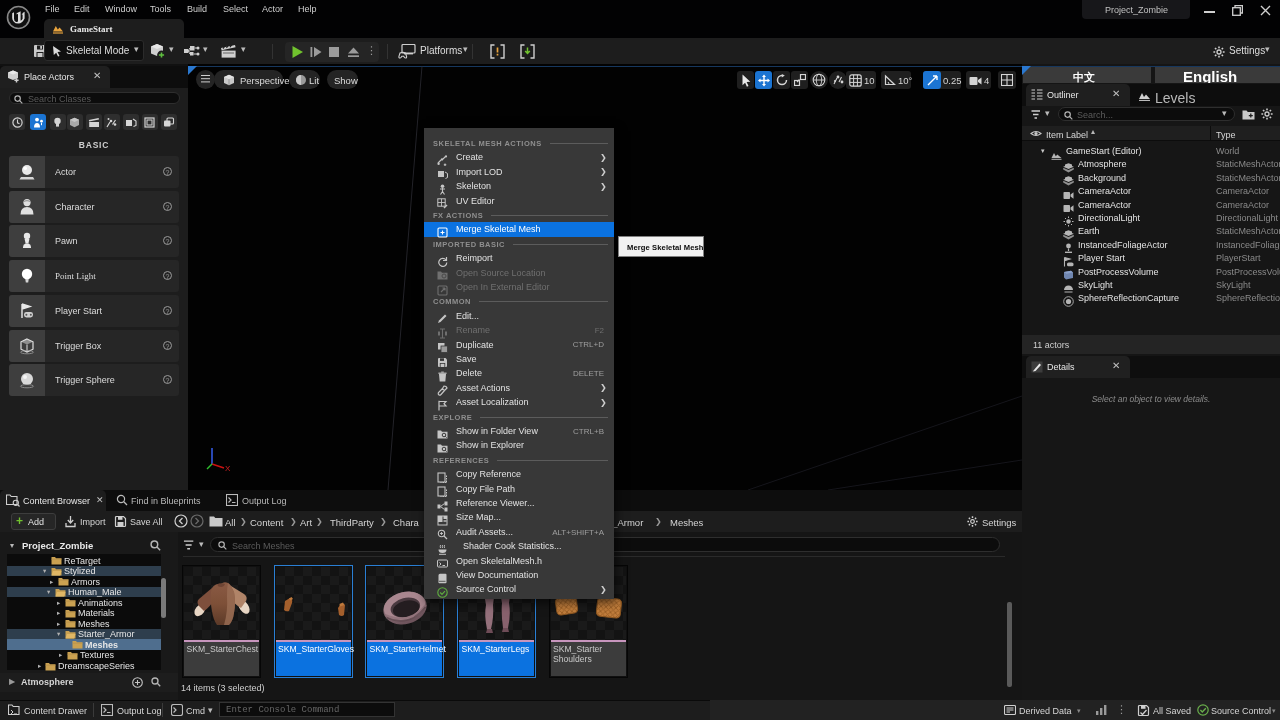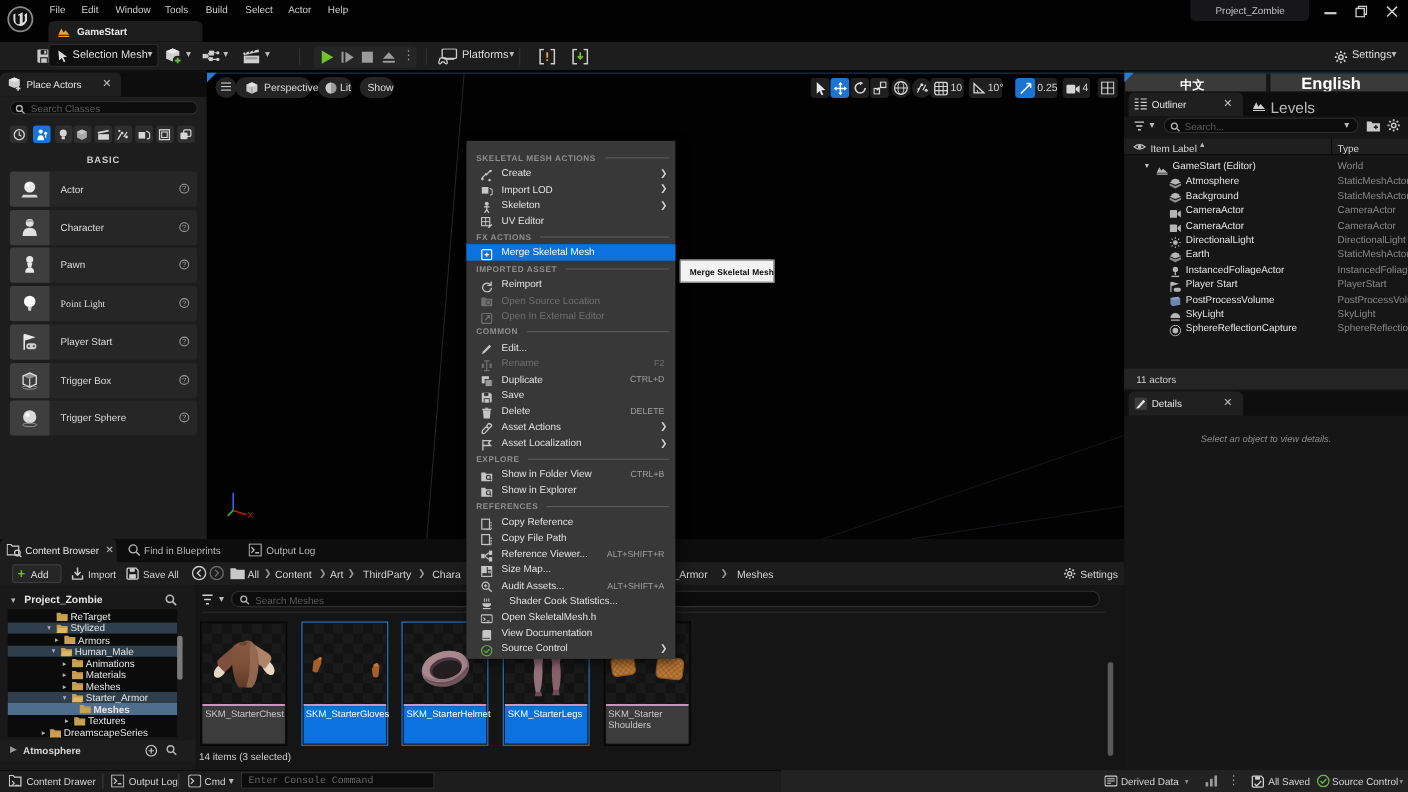--- a/index.html
+++ b/index.html
@@ -35,35 +35,35 @@
     </svg>
 <svg class="abs" style="left:1260px;top:5px;" width="11" height="11" viewBox="0 0 11 11">
       <path d="M1 1 L10 10 M10 1 L1 10" stroke="#cfcfcf" stroke-width="1.4"></path>
     </svg>
 
 <div class="abs" style="left:44px;top:19px;width:140px;height:19px;background:#1d1d1d;border-radius:5px 5px 0 0;"></div>
 <svg class="abs" style="left:52px;top:23px;" width="12" height="11" viewBox="0 0 12 11">
       <path d="M1 8.6 L3.8 3 L5.8 6.6 L7.6 4.6 L11 8.6 Z" fill="#e8a33d"></path>
       <path d="M1 10 L11 10" stroke="#e8a33d" stroke-width="1.2"></path>
     </svg>
-<div class="abs txt" style="left:70px;top:23.5px;color:#e8e8e8;font-size:9px;font-weight:bold;">GameStart</div>
+<div class="abs txt" style="left:70px;top:23.5px;color:#e8e8e8;font-size:9px;font-weight:bold;font-family:Liberation Serif, serif;">GameStart</div>
 
 <div class="abs" style="left:0;top:38px;width:1280px;height:26px;background:#1d1d1d;"></div>
 <svg class="abs" style="left:33px;top:44px;" width="14" height="14" viewBox="0 0 14 14">
       <path d="M1 2 Q1 1 2 1 L11 1 L13 3 L13 12 Q13 13 12 13 L2 13 Q1 13 1 12 Z" fill="#c9c9c9"></path>
       <rect x="4" y="1.5" width="6" height="4" fill="#1d1d1d"></rect>
       <rect x="7.2" y="2" width="1.8" height="2.8" fill="#c9c9c9"></rect>
       <rect x="3.5" y="8" width="7" height="5" fill="#1d1d1d"></rect>
       <rect x="4.5" y="9" width="5" height="4" fill="#c9c9c9"></rect>
     </svg>
 <div class="abs" style="left:44px;top:40px;width:100px;height:21px;background:#0f0f0f;border:1px solid #2b2b2b;border-radius:3px;"></div>
 <svg class="abs" style="left:51px;top:45px;" width="12" height="12" viewBox="0 0 12 12">
       <path d="M2 1 L10 6.5 L6.5 7 L8.5 11 L7 11.6 L5.2 7.8 L2.8 10 Z" fill="#dadada"></path>
     </svg>
-<div class="abs txt" style="left:66px;top:45px;color:#dedede;font-size:10px;">Selection Mesh</div>
+<div class="abs txt" style="left:66px;top:45px;color:#dedede;font-size:10px;">Skeletal Mode</div>
 <div class="abs txt" style="left:134px;top:44px;color:#bbb;font-size:9px;">▾</div>
 <svg class="abs" style="left:149px;top:43px;" width="18" height="17" viewBox="0 0 18 17">
       <path d="M8 1 L14 3.5 L14 10.5 L8 13 L2 10.5 L2 3.5 Z" fill="#cfcfcf"></path>
       <path d="M8 1 L14 3.5 L8 6 L2 3.5 Z" fill="#e8e8e8"></path>
       <circle cx="12.5" cy="12" r="4.4" fill="#1d1d1d"></circle>
       <path d="M12.5 9.4 L12.5 14.6 M9.9 12 L15.1 12" stroke="#5fbf3f" stroke-width="1.6"></path>
     </svg>
 <div class="abs txt" style="left:169px;top:44px;color:#bbb;font-size:9px;">▾</div>
 <svg class="abs" style="left:184px;top:45px;" width="16" height="12" viewBox="0 0 16 12">
       <rect x="0" y="4" width="4" height="4" fill="#cfcfcf"></rect>
@@ -834,21 +834,21 @@
       <span class="txt" style="color:#8f8f8f;font-size:7.5px;font-weight:bold;letter-spacing:0.5px;">FX ACTIONS</span>
       <span style="flex:1;height:1px;background:#5c5c5c;margin-left:8px;"></span>
     </div>
     <div class="abs" style="left:424px;top:222.20000000000005px;width:190px;height:14.4px;background:#0b72e0;"></div>
     <div class="abs" style="left:437px;top:223.90000000000003px;"><svg width="11" height="11" viewBox="0 0 11 11">
         <rect x="1" y="1" width="9" height="9" rx="1" fill="none" stroke="#fff" stroke-width="1.1"></rect>
         <path d="M3.5 5.5 L7.5 5.5 M5.5 3.5 L5.5 7.5" stroke="#fff" stroke-width="1.1"></path>
       </svg></div>
     <div class="abs txt" style="left:456px;top:224.40000000000003px;color:#fff;font-size:9px;">Merge Skeletal Mesh</div>
     <div class="abs" style="left:433px;top:239.80000000000004px;width:175px;display:flex;align-items:center;">
-      <span class="txt" style="color:#8f8f8f;font-size:7.5px;font-weight:bold;letter-spacing:0.5px;">IMPORTED ASSET</span>
+      <span class="txt" style="color:#8f8f8f;font-size:7.5px;font-weight:bold;letter-spacing:0.5px;">IMPORTED BASIC</span>
       <span style="flex:1;height:1px;background:#5c5c5c;margin-left:8px;"></span>
     </div>
     <div class="abs" style="left:437px;top:252.70000000000005px;"><svg width="11" height="11" viewBox="0 0 11 11">
         <path d="M9 4 A4 4 0 1 0 9.8 6.5" fill="none" stroke="#c5c5c5" stroke-width="1.2"></path>
         <path d="M9.5 1 L9.5 4.5 L6 4.5" fill="none" stroke="#c5c5c5" stroke-width="1.2"></path>
       </svg></div>
     <div class="abs txt" style="left:456px;top:253.20000000000005px;color:#e2e2e2;font-size:9px;">Reimport</div>
     <div class="abs" style="left:437px;top:267.1px;"><svg width="11" height="11" viewBox="0 0 11 11">
         <path d="M0.5 1.5 L4 1.5 L5 2.7 L10.5 2.7 L10.5 9.5 L0.5 9.5 Z" fill="#6f6f6f"></path>
         <circle cx="7" cy="6" r="2" fill="none" stroke="#4a4a4a" stroke-width="1"></circle>
@@ -935,21 +935,20 @@
         <path d="M9.5 3.5 L9.5 10.5 M9.5 10.5 L3.5 10.5" stroke="#c5c5c5" stroke-width="1" stroke-dasharray="1.5 1"></path>
       </svg></div>
     <div class="abs txt" style="left:456px;top:483.5999999999997px;color:#e2e2e2;font-size:9px;">Copy File Path</div>
     <div class="abs" style="left:437px;top:497.49999999999966px;"><svg width="11" height="11" viewBox="0 0 11 11">
         <rect x="0.5" y="3.5" width="3" height="4" fill="#c5c5c5"></rect>
         <rect x="7.5" y="0.5" width="3" height="4" fill="#c5c5c5"></rect>
         <rect x="7.5" y="6.5" width="3" height="4" fill="#c5c5c5"></rect>
         <path d="M3.5 5.5 L7.5 2.5 M3.5 5.5 L7.5 8.5" stroke="#c5c5c5" stroke-width="1"></path>
       </svg></div>
     <div class="abs txt" style="left:456px;top:497.99999999999966px;color:#e2e2e2;font-size:9px;">Reference Viewer...</div>
-    <div class="abs txt" style="left:0;top:498.79999999999967px;width:604px;text-align:right;color:#9f9f9f;font-size:8px;">ALT+SHIFT+R</div>
     <div class="abs" style="left:437px;top:511.89999999999964px;"><svg width="11" height="11" viewBox="0 0 11 11">
         <rect x="1" y="1" width="9" height="9" fill="none" stroke="#c5c5c5" stroke-width="1"></rect>
         <rect x="1" y="1" width="4.5" height="6" fill="#c5c5c5"></rect>
         <rect x="6.5" y="1" width="3.5" height="3" fill="#c5c5c5"></rect>
         <rect x="6.5" y="5" width="3.5" height="2" fill="#9a9a9a"></rect>
       </svg></div>
     <div class="abs txt" style="left:456px;top:512.3999999999996px;color:#e2e2e2;font-size:9px;">Size Map...</div>
     <div class="abs" style="left:437px;top:526.2999999999996px;"><svg width="11" height="11" viewBox="0 0 11 11">
         <circle cx="4.5" cy="4.5" r="3.2" fill="none" stroke="#c5c5c5" stroke-width="1.1"></circle>
         <path d="M7 7 L10 10" stroke="#c5c5c5" stroke-width="1.3"></path>

